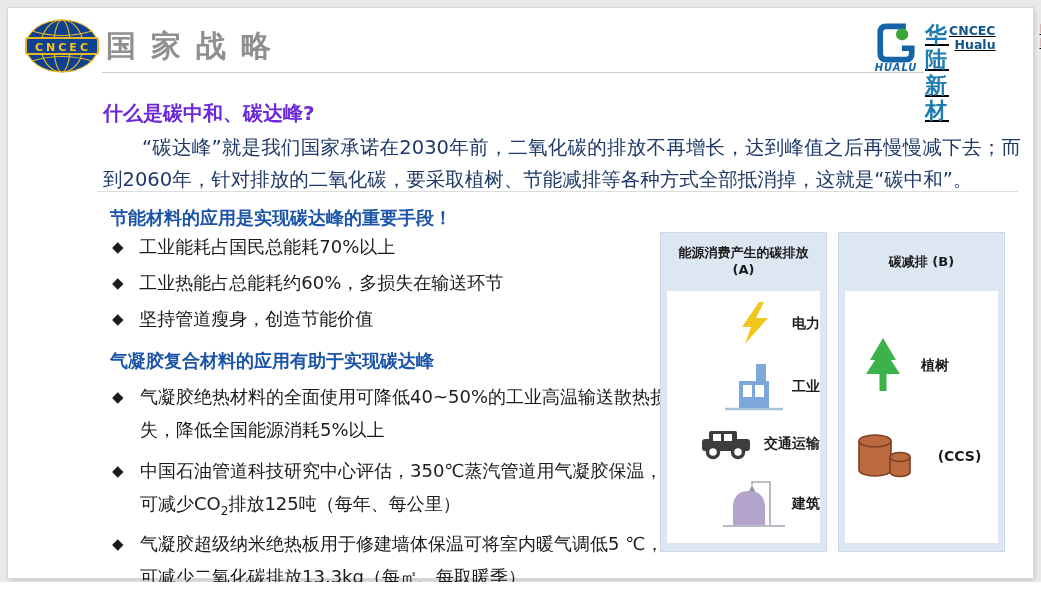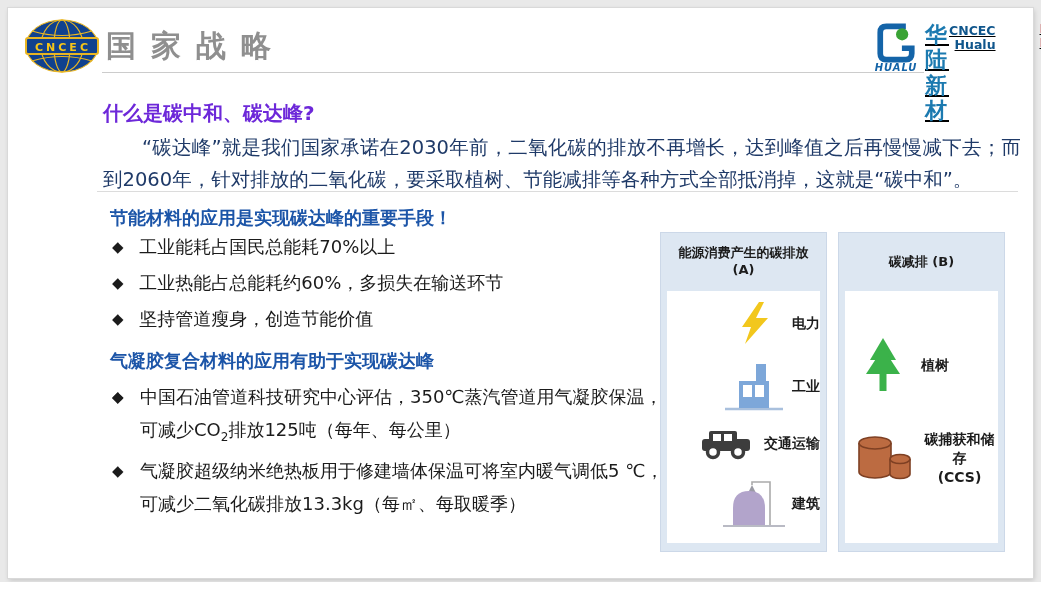--- a/index.html
+++ b/index.html
@@ -112,21 +112,21 @@
       <li>
         <span class="marker">◆</span>
         <span>坚持管道瘦身，创造节能价值</span>
       </li>
     </ul>
 
     <div class="sec-head sec2-head">气凝胶复合材料的应用有助于实现碳达峰</div>
     <ul class="bullets sec2-list">
       <li>
         <span class="marker">◆</span>
-        <sub></sub><span></span>
+        <span>气凝胶绝热材料的全面使用可降低40~50%的工业高温输送散热损失，降低全国能源消耗5%以上</span><sub></sub><span></span>
       </li>
       <li>
         <span class="marker">◆</span>
         <span>中国石油管道科技研究中心评估，350℃蒸汽管道用气凝胶保温，可减少CO</span><sub>2</sub><span>排放125吨（每年、每公里）</span>
       </li>
       <li>
         <span class="marker">◆</span>
         <span>气凝胶超级纳米绝热板用于修建墙体保温可将室内暖气调低5 ℃，可减少二氧化碳排放13.3kg（每㎡、每取暖季）</span><sub></sub><span></span>
       </li>
     </ul>
@@ -199,21 +199,20 @@
             <svg width="60" height="52" viewBox="0 0 60 52">
               <g fill="#bc6b41" stroke="#7e4023" stroke-width="1.6">
                 <path d="M6 11 V40 a16 6 0 0 0 32 0 V11"></path>
                 <ellipse cx="22" cy="11" rx="16" ry="6"></ellipse>
                 <path d="M37 27 V42 a10 4.5 0 0 0 20 0 V27"></path>
                 <ellipse cx="47" cy="27" rx="10" ry="4.5"></ellipse>
               </g>
             </svg>
           </span>
           <span class="dlabel center">
-            <span class="lbl-line">碳捕获和储存</span>
             <span class="lbl-line">(CCS)</span>
           </span>
         </div>
       </div>
     </div>
 
   </div>
 </div>
 
 </body></html>

